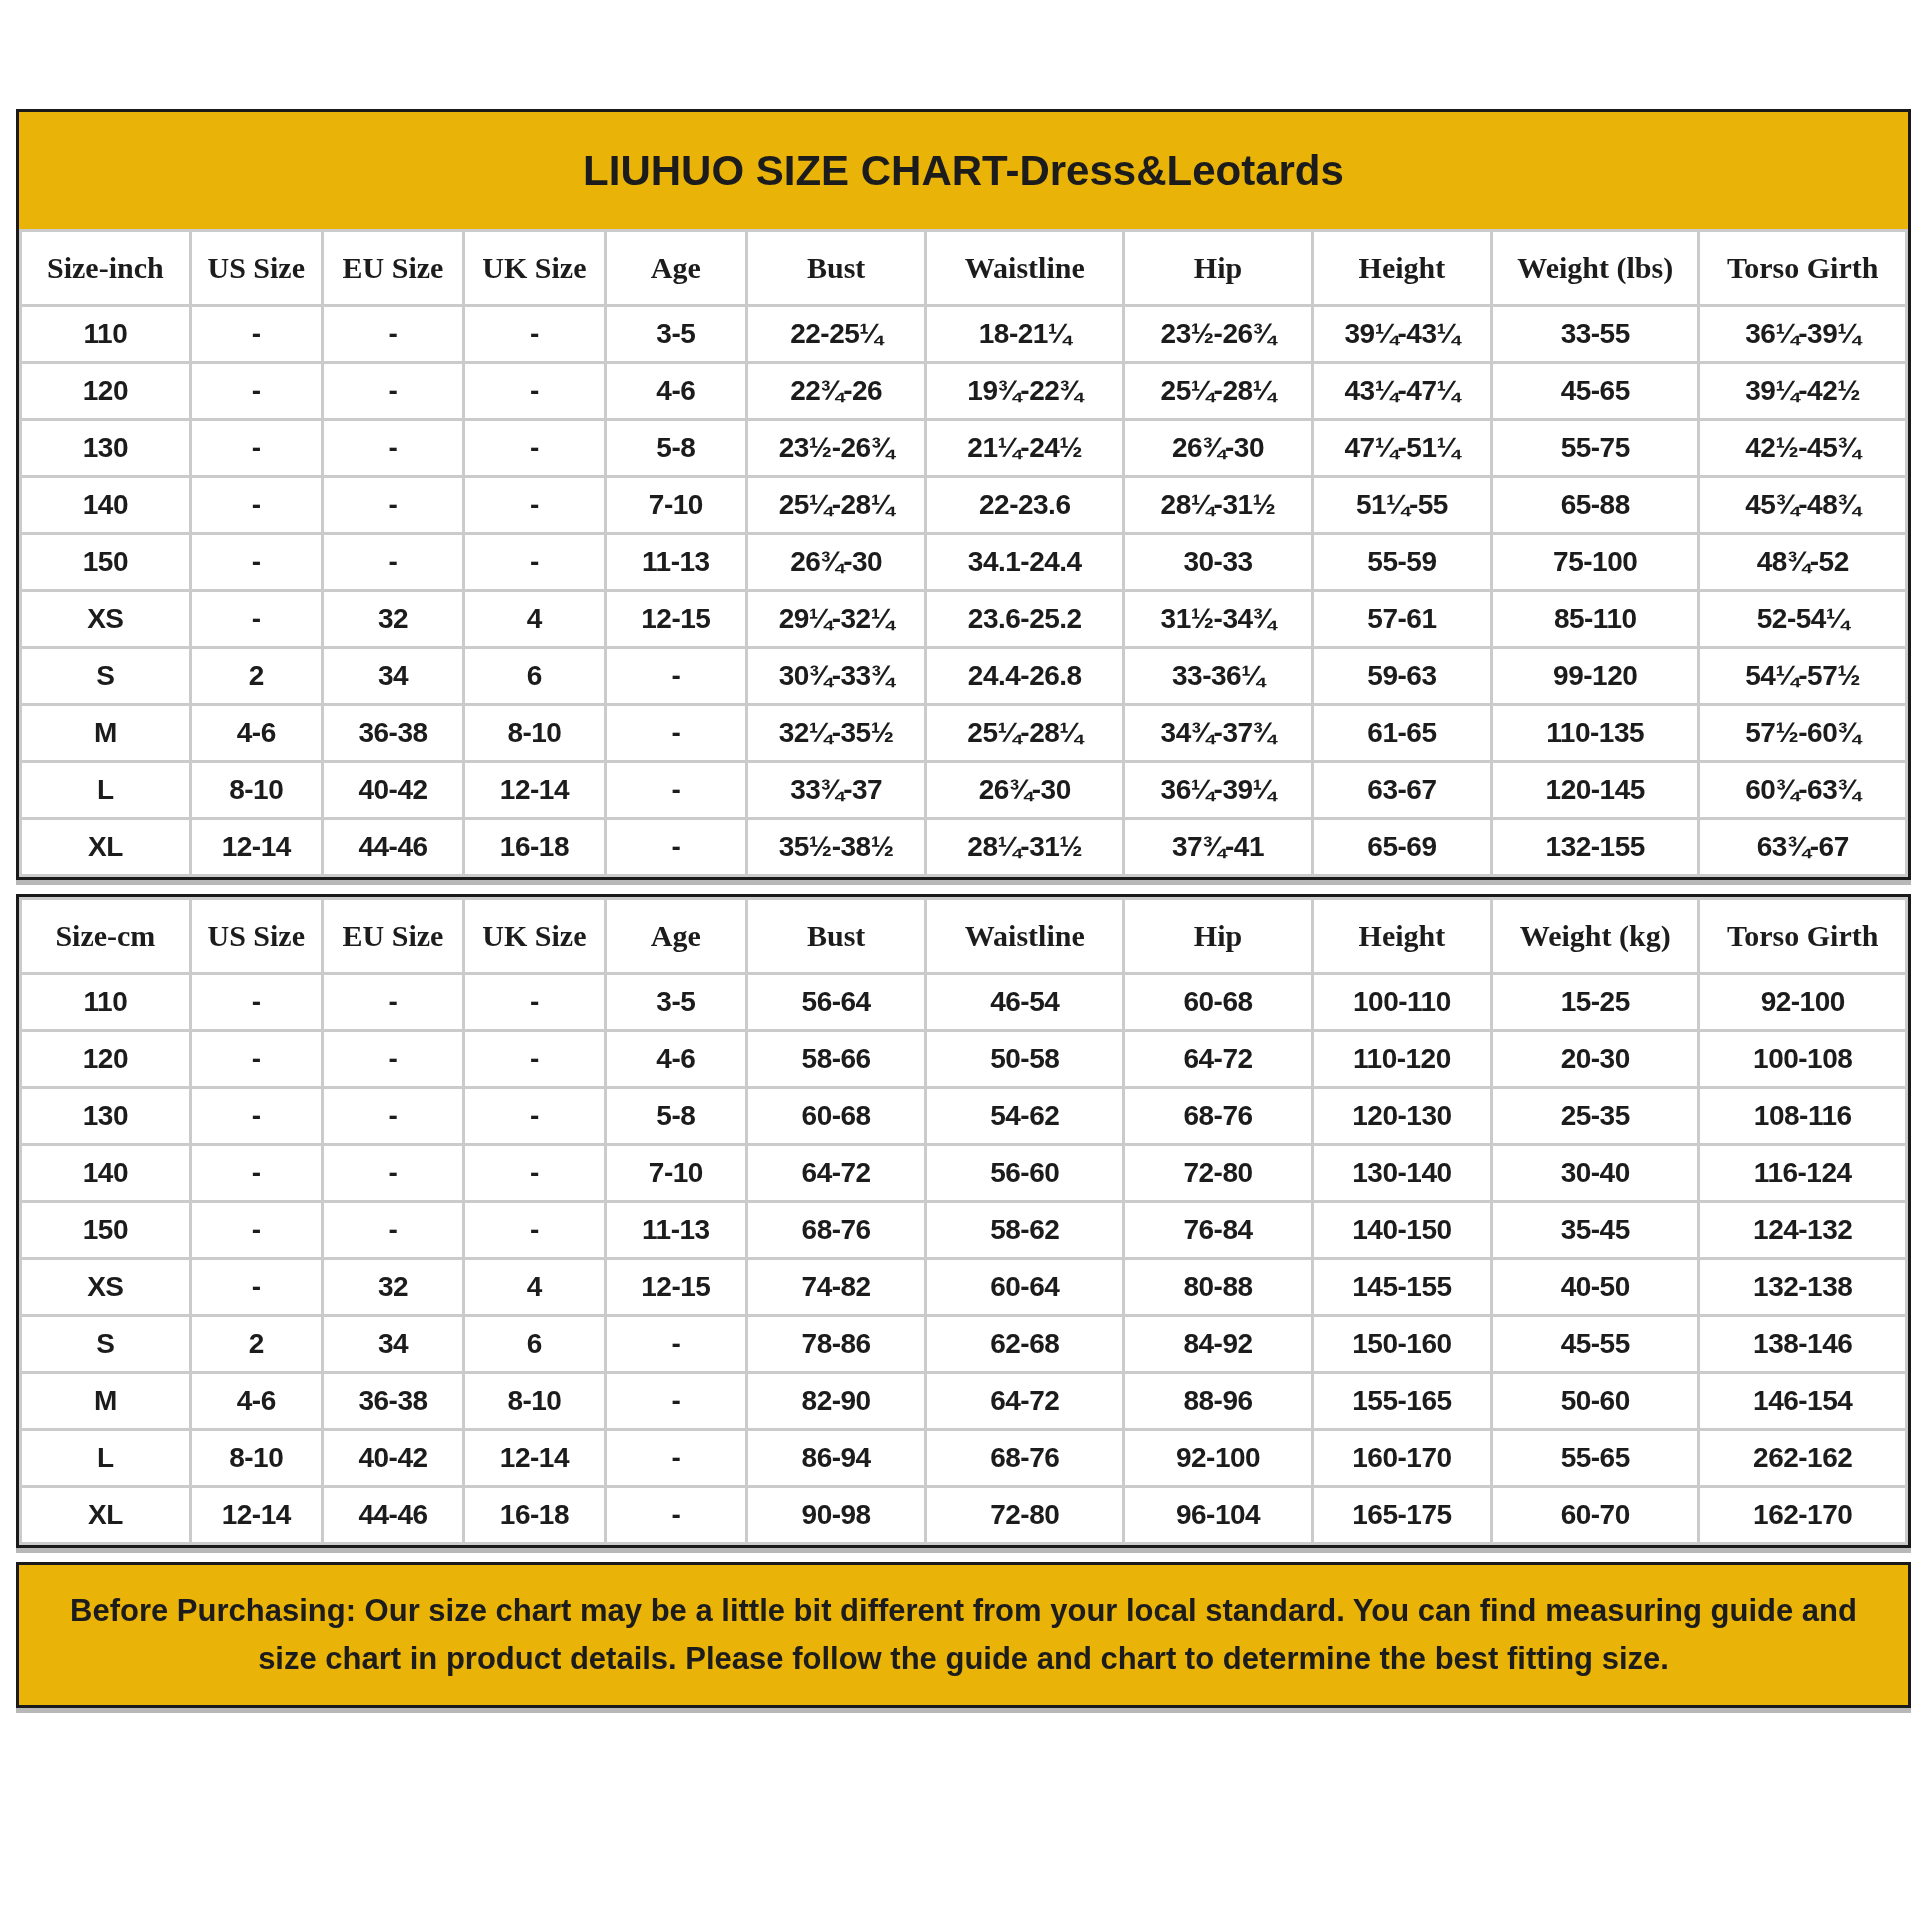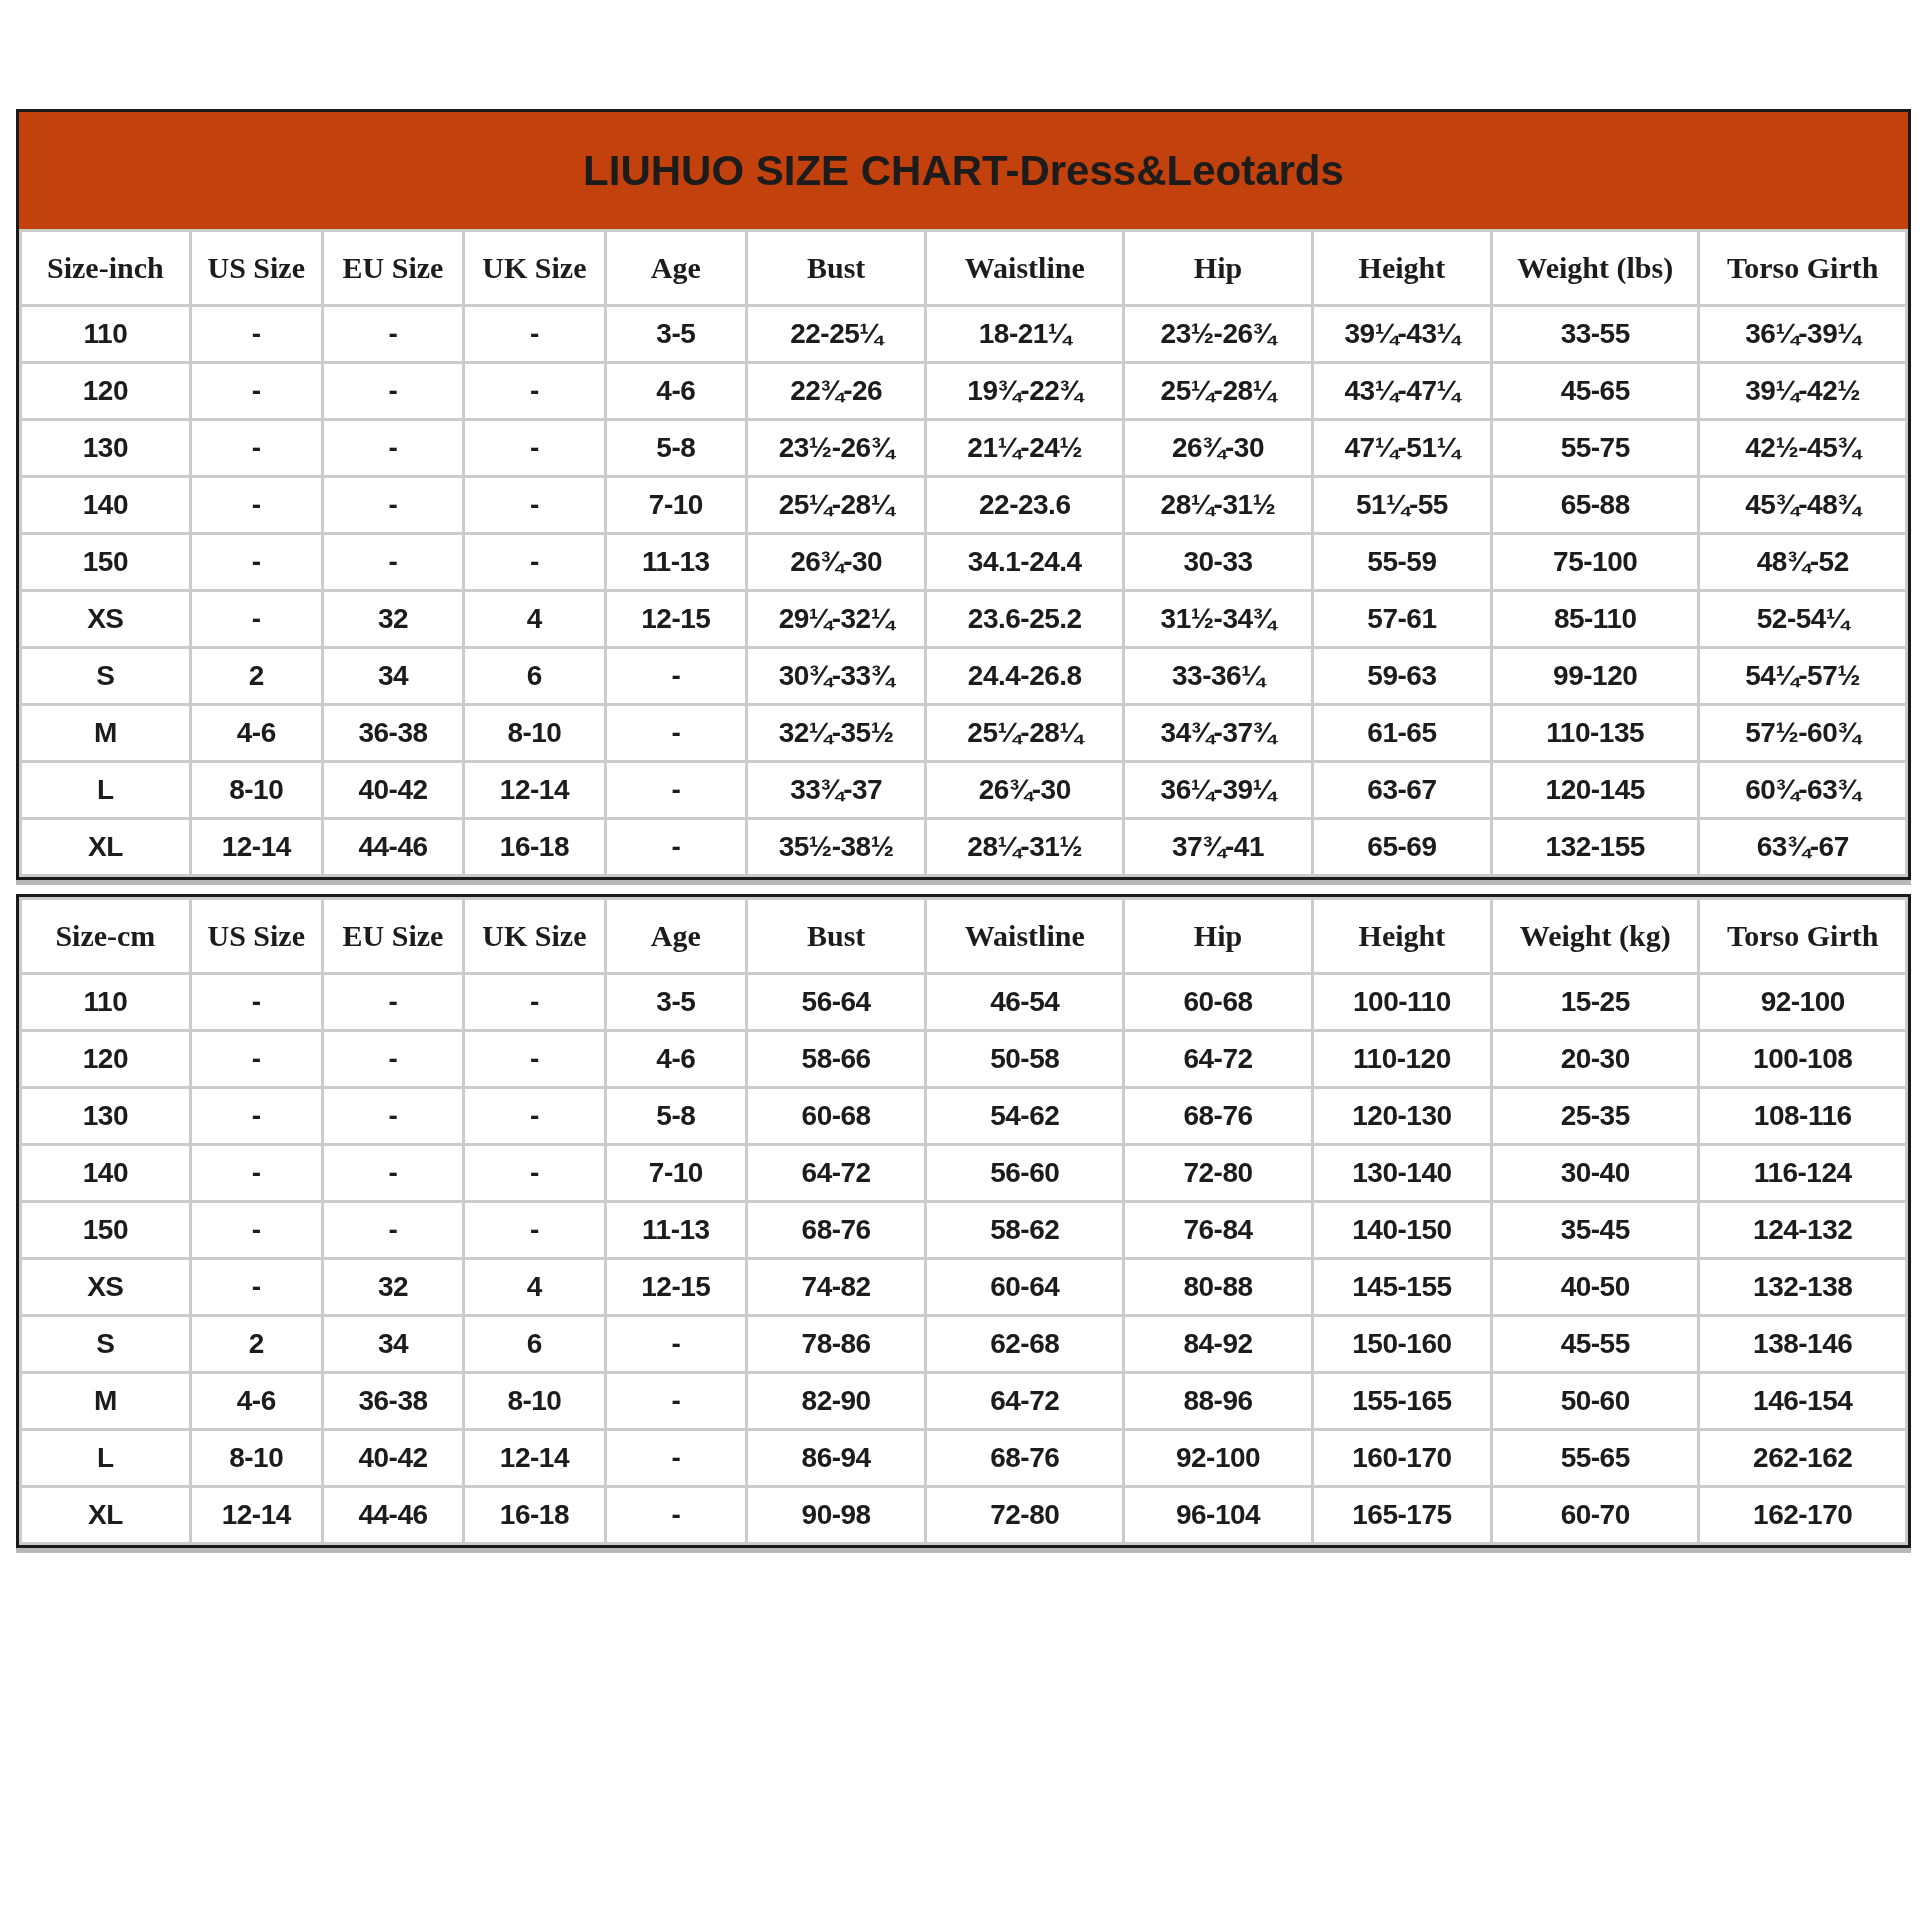--- a/index.html
+++ b/index.html
@@ -4,21 +4,21 @@
 <style>
   html,body{
     margin:0;padding:0;background:#ffffff;
     width:1927px;height:1927px;overflow:hidden;
     font-family:"Liberation Sans",sans-serif;
     color:#1c1c1c;
   }
   .wrap{padding:109px 16px 0 16px;}
   .box{
     border:3px solid #1a1a1a;
-    background:#c2410c;
+    background:#eab308;
     margin-bottom:14px;
     box-shadow:0 5px 0 rgba(0,0,0,0.28);
   }
   .title-band{
     height:117px;
     display:flex;align-items:center;justify-content:center;
   }
   .chart-title{
     font-size:42px;font-weight:bold;letter-spacing:0px;
   }
@@ -386,15 +386,18 @@
             <td>72-80</td>
             <td>96-104</td>
             <td>165-175</td>
             <td>60-70</td>
             <td>162-170</td>
           </tr>
         </tbody>
       </table>
   </section>
 
+  <section class="box note-box">
+    <p class="note-text">Before Purchasing: Our size chart may be a little bit different from your local standard. You can find measuring guide and size chart in product details. Please follow the guide and chart to determine the best fitting size.</p>
+  </section>
 
 </div>
 
 
 </body></html>

